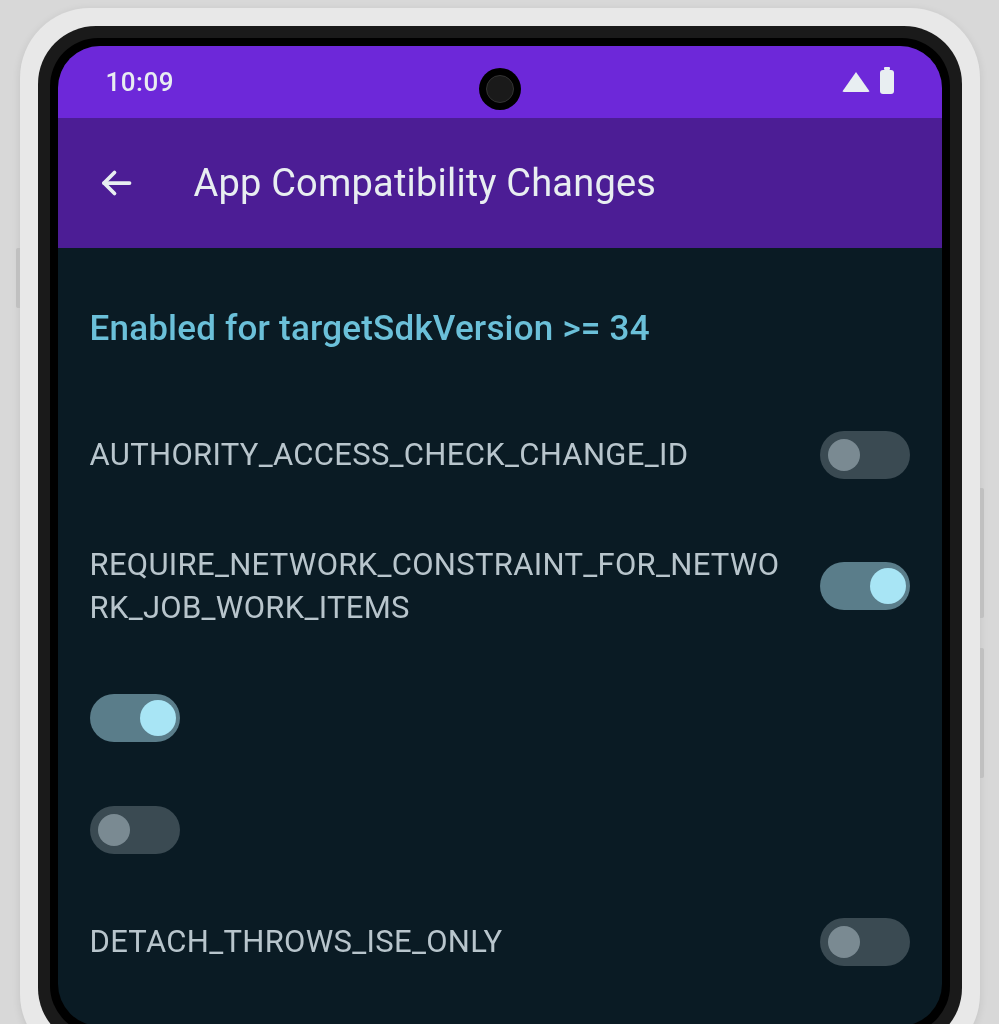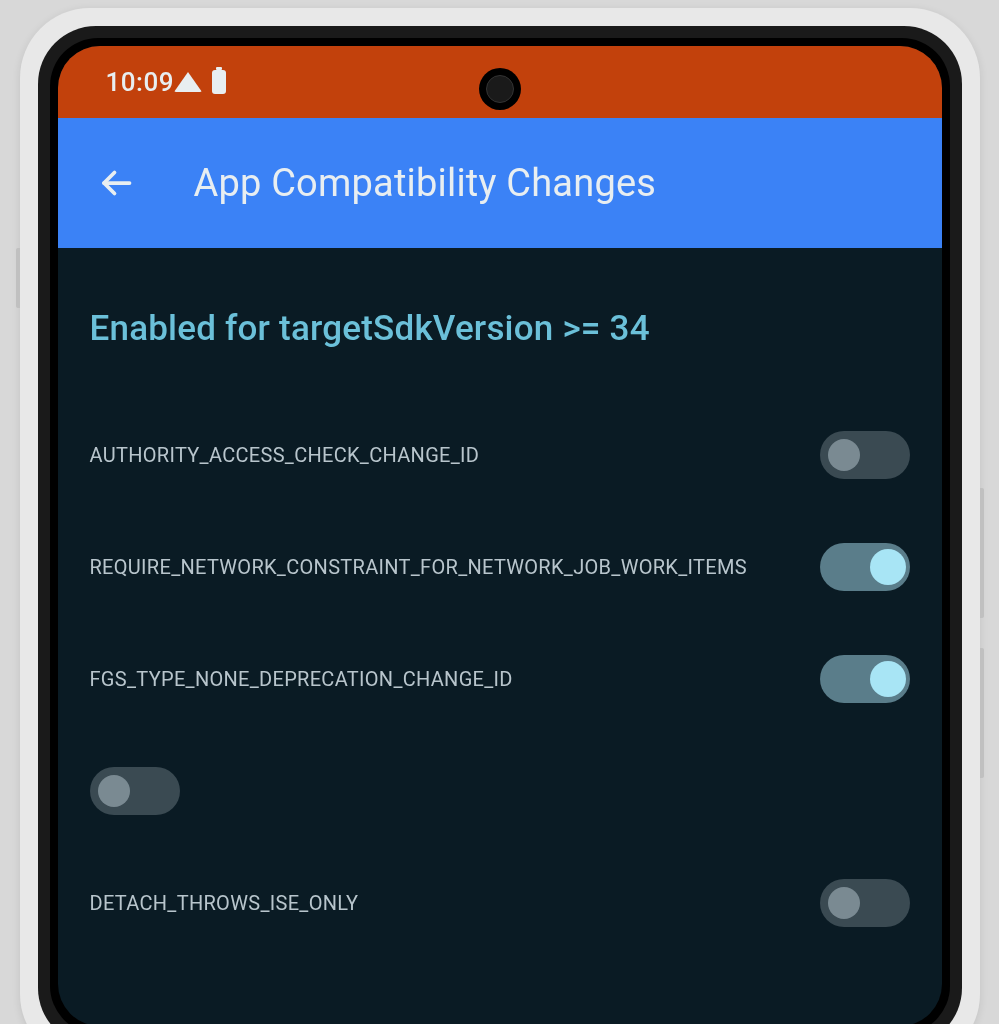--- a/index.html
+++ b/index.html
@@ -67,24 +67,25 @@
     
     .notch-inner {
       width: 28px;
       height: 28px;
       background: #1a1a1a;
       border-radius: 50%;
       border: 1px solid #333;
     }
     
     .status-bar {
-      background: #c2410c;
+      background: #6d28d9;
       height: 72px;
       display: flex;
       align-items: center;
+      justify-content: space-between;
       padding: 0 48px;
       color: #e8eef1;
     }
     
     .status-time {
       font-size: 26px;
       font-weight: 500;
       letter-spacing: 0.5px;
     }
     
@@ -116,21 +117,21 @@
       position: absolute;
       top: -3px;
       left: 4px;
       width: 6px;
       height: 3px;
       background: #e8eef1;
       border-radius: 1px;
     }
     
     .app-bar {
-      background: #3b82f6;
+      background: #4c1d95;
       height: 130px;
       display: flex;
       align-items: center;
       padding: 0 30px;
       gap: 50px;
     }
     
     .back-button {
       color: #e8eef1;
       cursor: pointer;
@@ -166,21 +167,21 @@
     .setting-row {
       display: flex;
       align-items: center;
       justify-content: space-between;
       padding: 32px 0;
       min-height: 100px;
     }
     
     .setting-label {
       color: #b8c5cc;
-      font-size: 20px;
+      font-size: 31px;
       font-weight: 400;
       letter-spacing: 0.3px;
       line-height: 1.4;
       flex: 1;
       padding-right: 30px;
       word-break: break-word;
     }
     
     .toggle {
       width: 90px;
@@ -294,21 +295,20 @@
                   <div class="toggle-thumb"></div>
                 </div>
               </div>
               <div class="setting-row">
                 <div class="setting-label">REQUIRE_NETWORK_CONSTRAINT_FOR_NETWORK_JOB_WORK_ITEMS</div>
                 <div class="toggle toggle-on">
                   <div class="toggle-thumb"></div>
                 </div>
               </div>
               <div class="setting-row">
-                <div class="setting-label">FGS_TYPE_NONE_DEPRECATION_CHANGE_ID</div>
                 <div class="toggle toggle-on">
                   <div class="toggle-thumb"></div>
                 </div>
               </div>
               <div class="setting-row">
                 <div class="toggle toggle-off">
                   <div class="toggle-thumb"></div>
                 </div>
               </div>
               <div class="setting-row">

